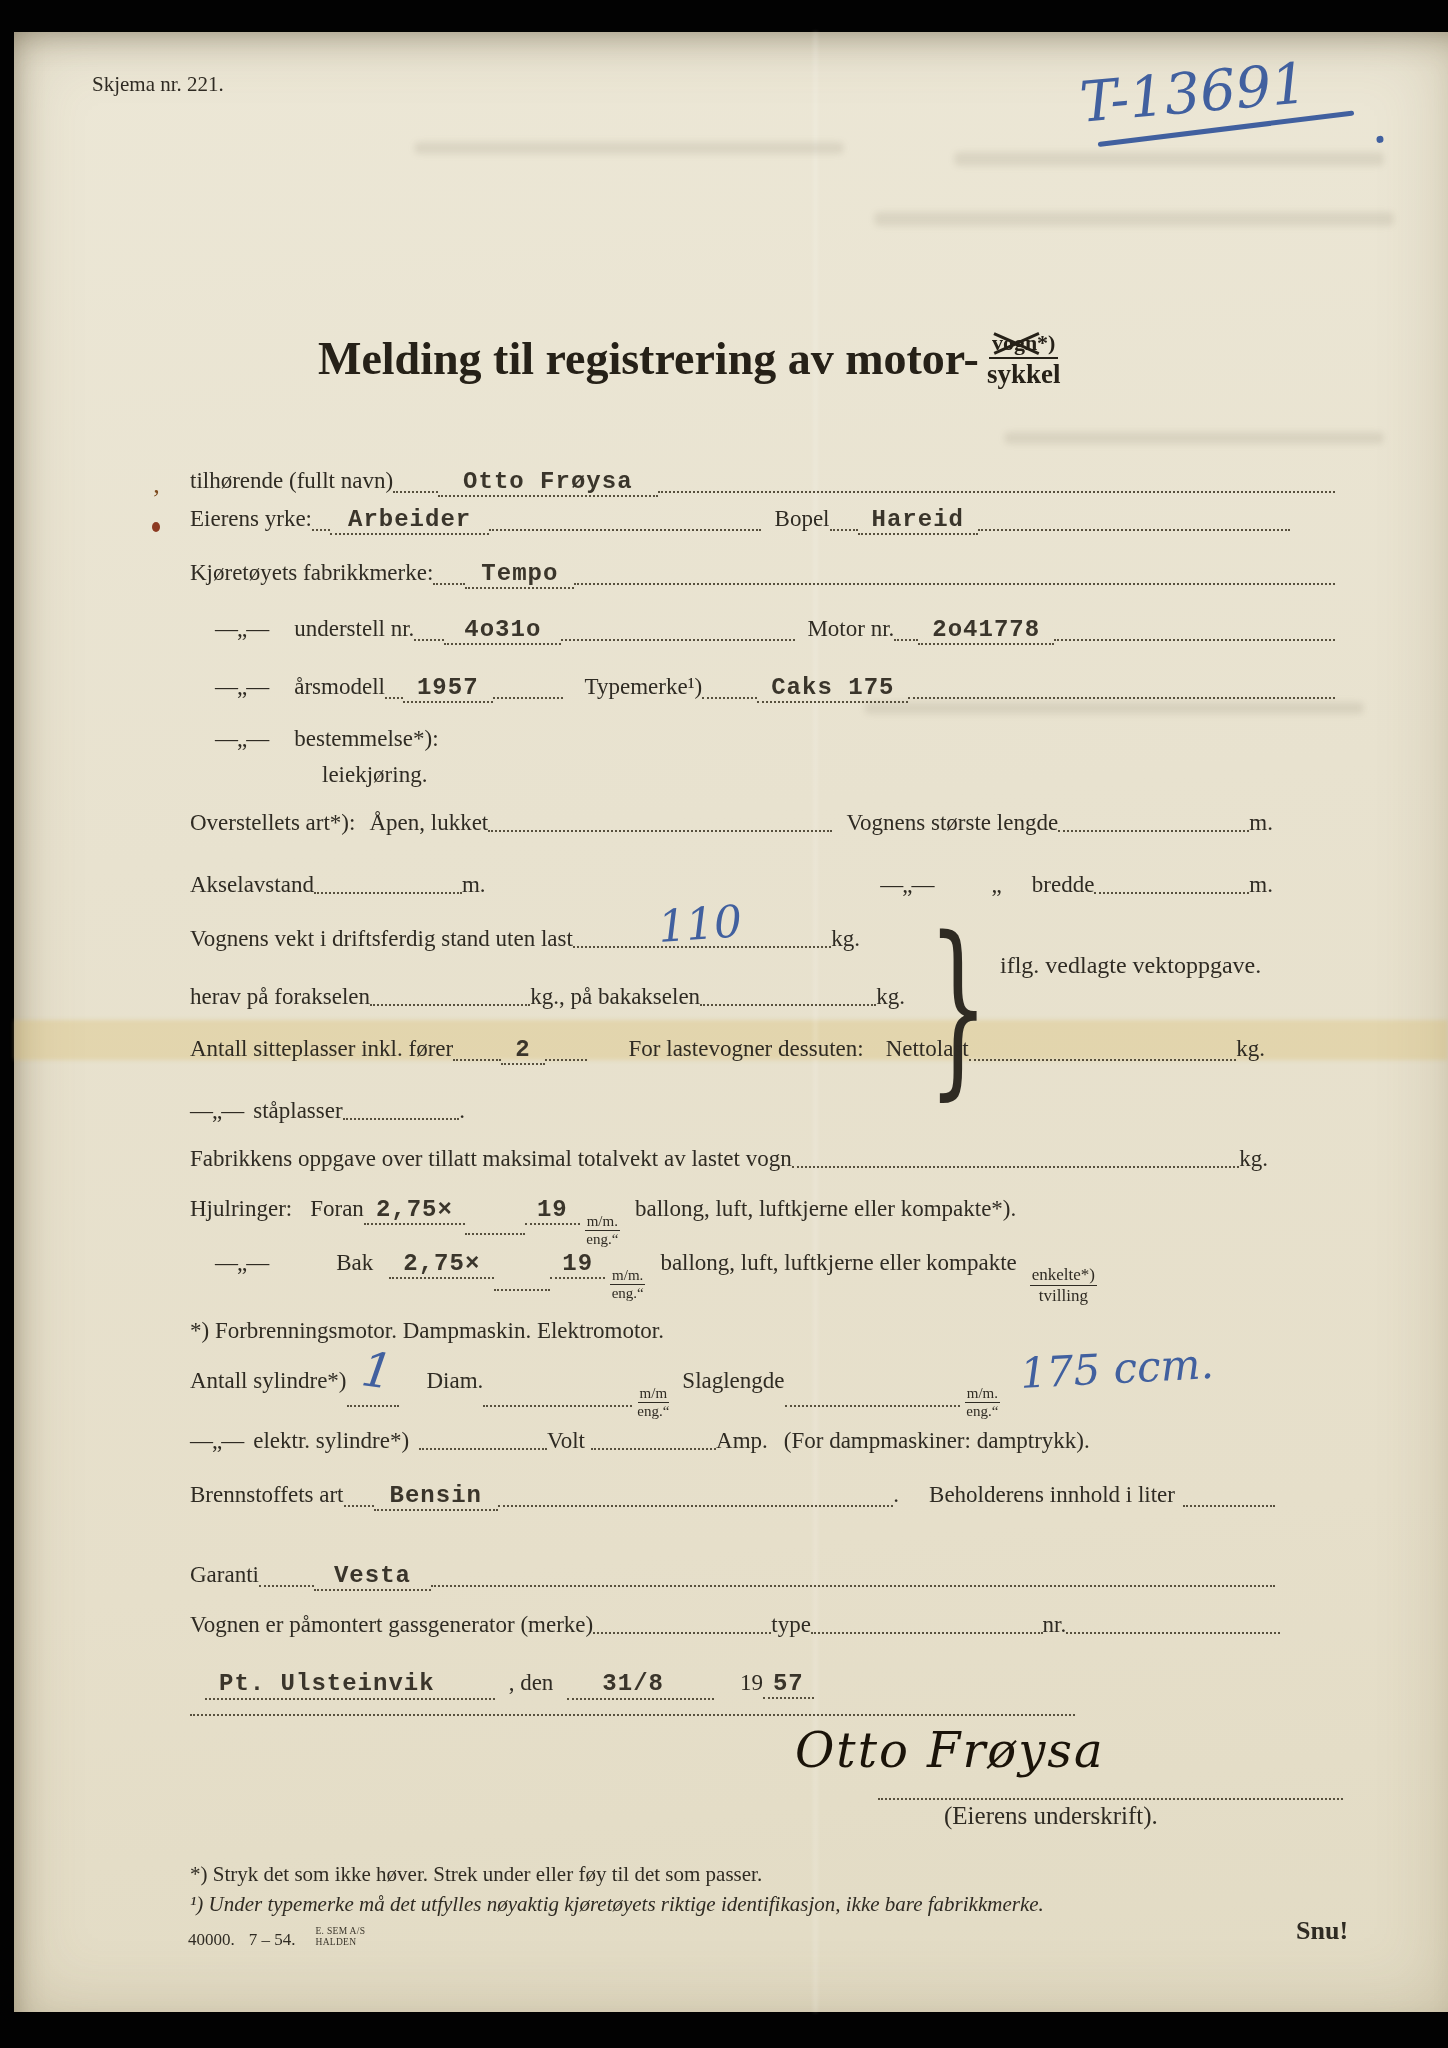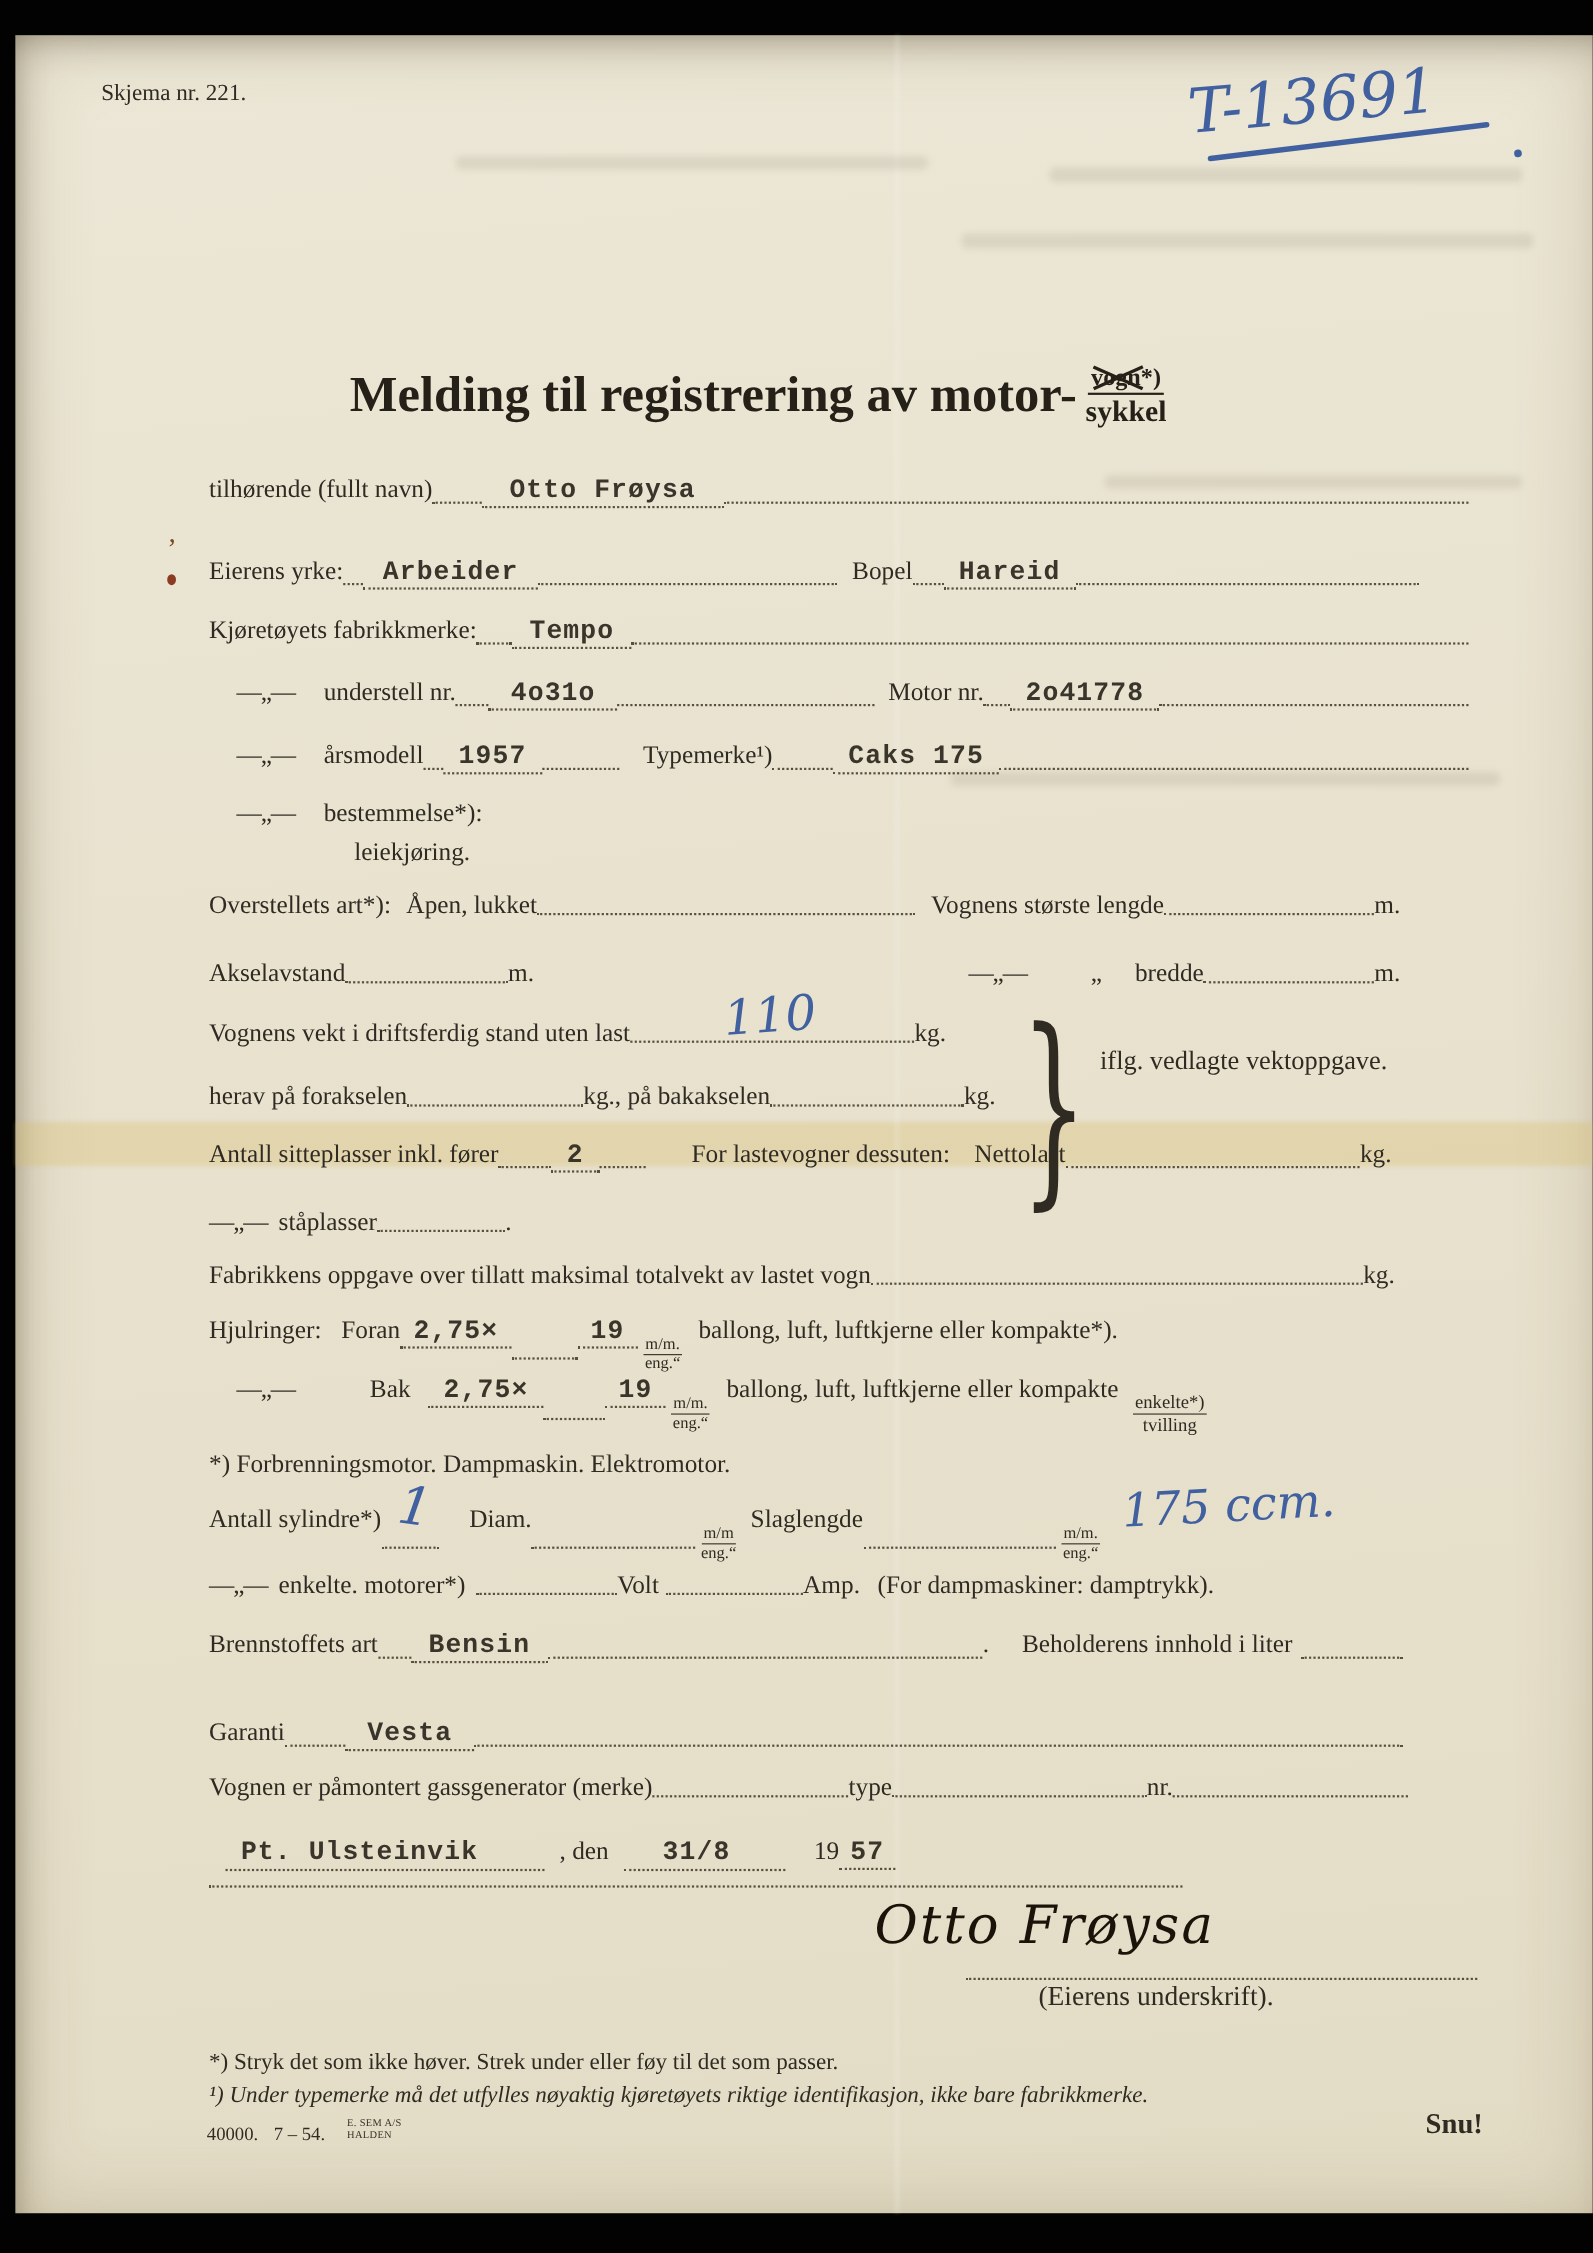--- a/index.html
+++ b/index.html
@@ -62,21 +62,21 @@
         <span style="position:absolute;left:4%;top:46%;width:70%;height:2.5px;background:#262118;transform:rotate(24deg);"></span>
         <span style="position:absolute;left:4%;top:46%;width:70%;height:2.5px;background:#262118;transform:rotate(-24deg);"></span>
       </span>
       <span style="font-family:'Liberation Serif',serif;font-size:27px;font-weight:bold;color:#262118;">sykkel</span>
     </span>
   </div>
 
   <div style="position:absolute;left:152px;top:470px;font-family:serif;font-size:26px;color:#7d4a1e;">‚</div>
   <div style="position:absolute;left:152px;top:522px;width:8px;height:10px;border-radius:50%;background:#8c3a22;"></div>
 
-  <div class="row" style="left:190px;top:432px;right:113px;">
+  <div class="row" style="left:190px;top:468px;right:113px;">
     <span class="lbl">tilhørende (fullt navn)</span>
     <span class="fill" style="width:45px;"></span>
     <span class="typed" style="padding:0 25px;">Otto Frøysa</span>
     <span class="fill" style="flex:1;"></span>
   </div>
 
   <div class="row" style="left:190px;top:506px;right:158px;">
     <span class="lbl">Eierens yrke:</span>
     <span class="fill" style="width:18px;"></span>
     <span class="typed" style="padding:0 18px;">Arbeider</span>
@@ -243,21 +243,21 @@
     <span class="frac">
       <span class="ft">m/m.</span>
       <span>eng.“</span>
     </span>
     <span class="hand" style="left:172px;top:-26px;font-size:48px;transform:rotate(8deg);">1</span>
     <span class="hand" style="left:830px;top:-24px;font-size:42px;transform:rotate(-3deg);">175 ccm.</span>
   </div>
 
   <div class="row" style="left:190px;top:1428px;">
     <span class="ditto" style="margin-right:10px;">—„—</span>
-    <span class="lbl">enkelte. motorer*)</span>
+    <span class="lbl">elektr. sylindre*)</span>
     <span class="fill" style="width:128px;margin-left:10px;"></span>
     <span class="lbl">Volt</span>
     <span class="fill" style="width:125px;margin-left:6px;"></span>
     <span class="lbl">Amp.</span>
     <span class="lbl" style="margin-left:16px;">(For dampmaskiner:  damptrykk).</span>
   </div>
 
   <div class="row" style="left:190px;top:1482px;right:173px;">
     <span class="lbl">Brennstoffets art</span>
     <span class="fill" style="width:30px;"></span>

